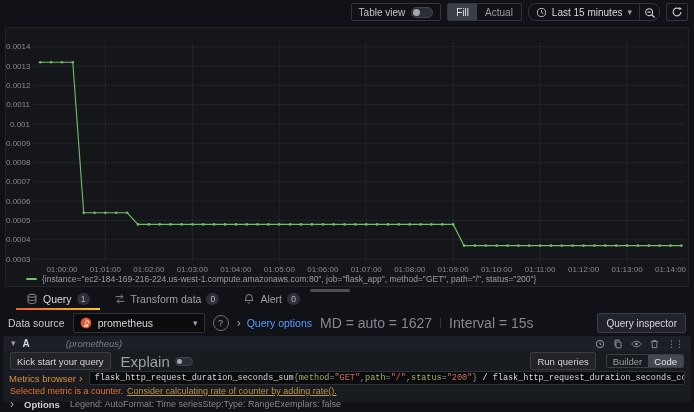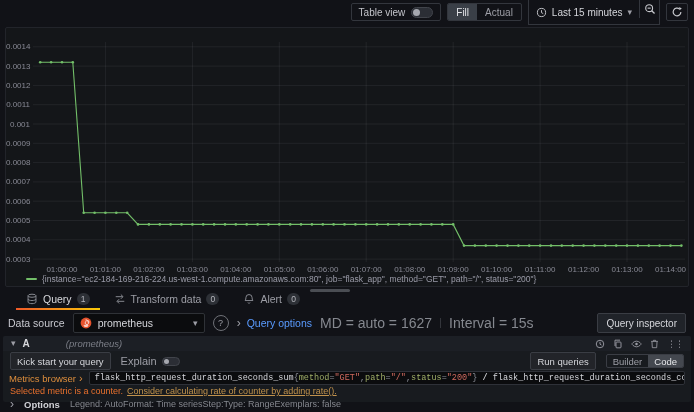--- a/index.html
+++ b/index.html
@@ -8,21 +8,21 @@
          font-family:"Liberation Sans",sans-serif;color:#ccccdc}
 
   
   .topbar{position:absolute;top:0;left:0;right:0;height:24px;display:flex;align-items:center;
           justify-content:flex-end;gap:6px;padding-right:6px;background:#111217}
   .tb-box{display:flex;align-items:center;gap:6px;height:18px;border:1px solid #33363d;
           border-radius:2px;padding:0 7px;font-size:10px;color:#c3c4ca;background:#111217}
   .tb-seg{display:flex;height:18px;border:1px solid #33363d;border-radius:2px;overflow:hidden}
   .tb-seg .seg-opt{display:flex;align-items:center;padding:0 8px;font-size:10px;color:#9d9ea6;cursor:pointer}
   .tb-seg .seg-opt.active{background:#3a3f47;color:#e4e5e9}
-  .tb-joined{display:flex;height:26px;border:1px solid #33363d;border-radius:0;overflow:hidden}
+  .tb-joined{display:flex;height:18px;border:1px solid #33363d;border-radius:8px;overflow:hidden}
   .tb-time{display:flex;align-items:center;gap:5px;padding:0 7px;font-size:10px;color:#d5d6db;
            background:transparent;border:0;cursor:pointer}
   .tb-iconbtn{display:flex;align-items:center;justify-content:center;width:20px;height:18px;
               background:transparent;border:0;cursor:pointer}
   .tb-iconbtn.lone{border:1px solid #33363d;border-radius:2px;width:22px}
   .tb-joined .tb-iconbtn{border-left:1px solid #33363d}
   .caret{font-size:9px;color:#9d9ea6;line-height:1}
   .switch{position:relative;width:22px;height:11px;border-radius:6px;background:#2b2e35;
           border:1px solid #41444b;cursor:pointer}
   .switch::after{content:"";position:absolute;left:1px;top:1px;width:7px;height:7px;border-radius:50%;background:#a6a8af}
@@ -76,21 +76,21 @@
   .qcard{position:absolute;top:336px;left:3px;right:3px;height:66px;background:#181b1f;border-radius:2px}
   .qrow-header{display:flex;align-items:center;height:15px;background:#1c1f25;padding:0 8px;border-radius:2px 2px 0 0}
   .qref{font-size:10px;font-weight:bold;color:#d8d9dd;margin-left:7px}
   .qds-hint{font-style:italic;font-size:9.5px;color:#7b7e87;margin-left:36px}
   .qicons{margin-left:auto;display:flex;align-items:center;gap:8px;color:#9d9ea6}
   .qicons .icb{display:flex;align-items:center;background:none;border:0;color:#9d9ea6;cursor:pointer;padding:0}
   .grip{font-size:9px;letter-spacing:-1px;color:#9d9ea6;cursor:grab}
   .qrow-toolbar{display:flex;align-items:center;height:16px;margin-top:2px;padding:0 7px;gap:10px}
   .btn-xs{display:inline-flex;align-items:center;height:14px;padding:8px 6px;background:#222429;
           border:1px solid #3a3d44;border-radius:2px;color:#d5d6db;font-size:9.5px;cursor:pointer;white-space:nowrap}
-  .explain{display:flex;align-items:center;gap:5px;font-size:11px;color:#9d9ea6}
+  .explain{display:flex;align-items:center;gap:5px;font-size:15px;color:#9d9ea6}
   .switch.sm{width:18px;height:9px}
   .switch.sm::after{width:5px;height:5px}
   .seg{display:flex;height:14px;border:1px solid #3a3d44;border-radius:2px;overflow:hidden}
   .seg .opt{display:flex;align-items:center;padding:0 6px;font-size:9.5px;color:#9d9ea6;cursor:pointer}
   .seg .opt.active{background:#44484f;color:#e6e7ea}
   .qrow-metrics{display:flex;align-items:center;height:14px;margin-top:2px;padding:0 6px;gap:6px}
   .mb-label{display:flex;align-items:center;gap:3px;font-size:9.5px;color:#df8f3d;cursor:pointer;white-space:nowrap}
   .mb-label .chev{color:#df8f3d;font-size:11px}
   .code-box{flex:1;height:14px;background:#0b0c0e;border:1px solid #2e3138;border-radius:2px;
             display:flex;align-items:center;padding:0 5px;overflow:hidden}

